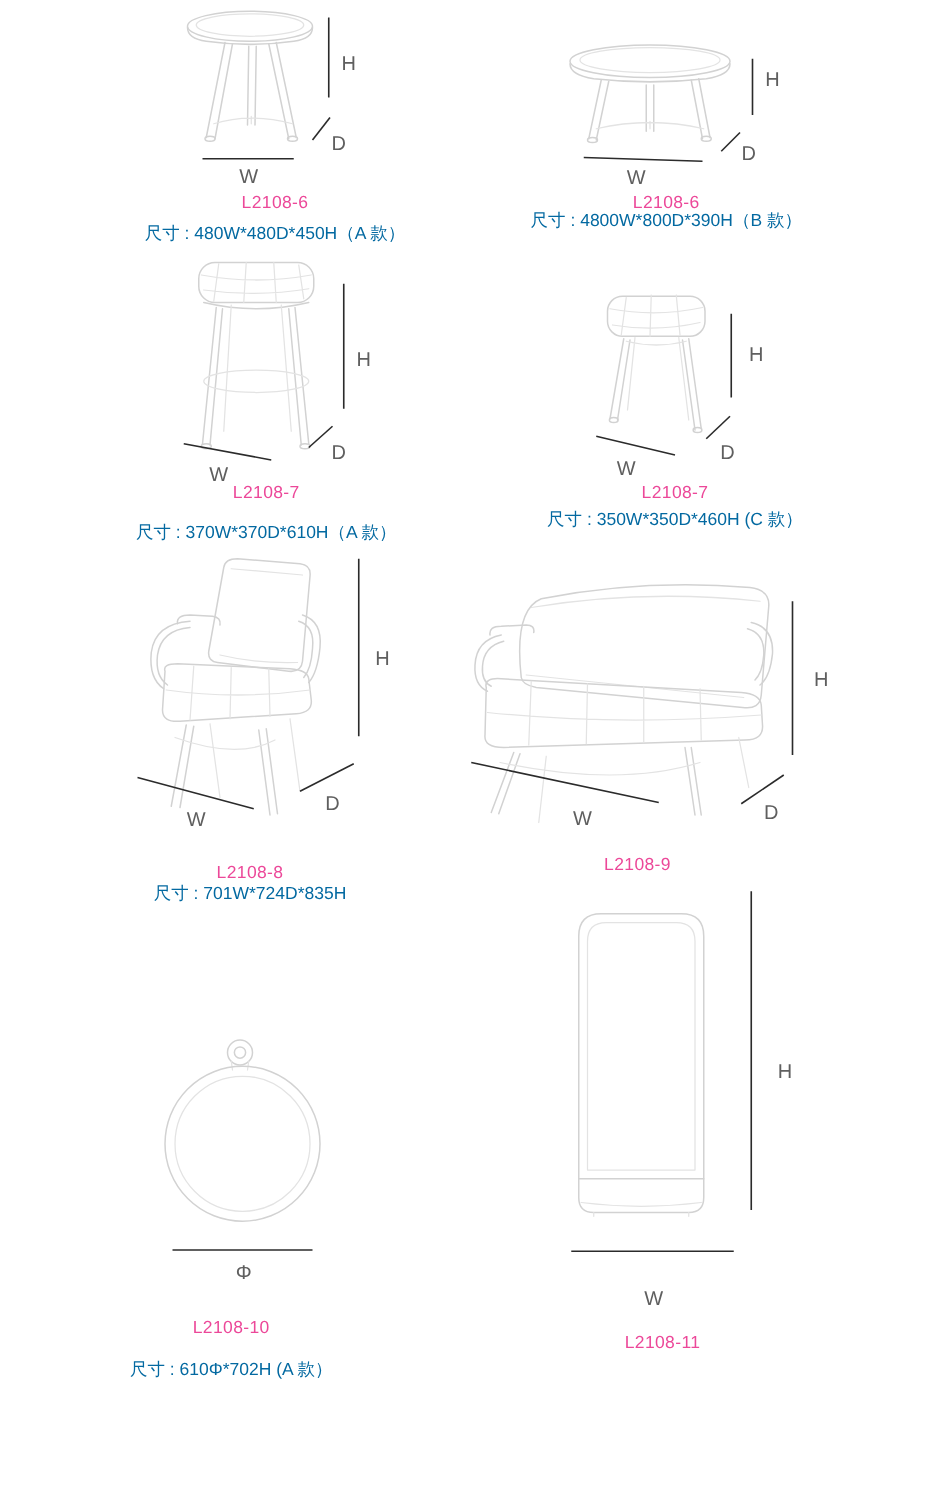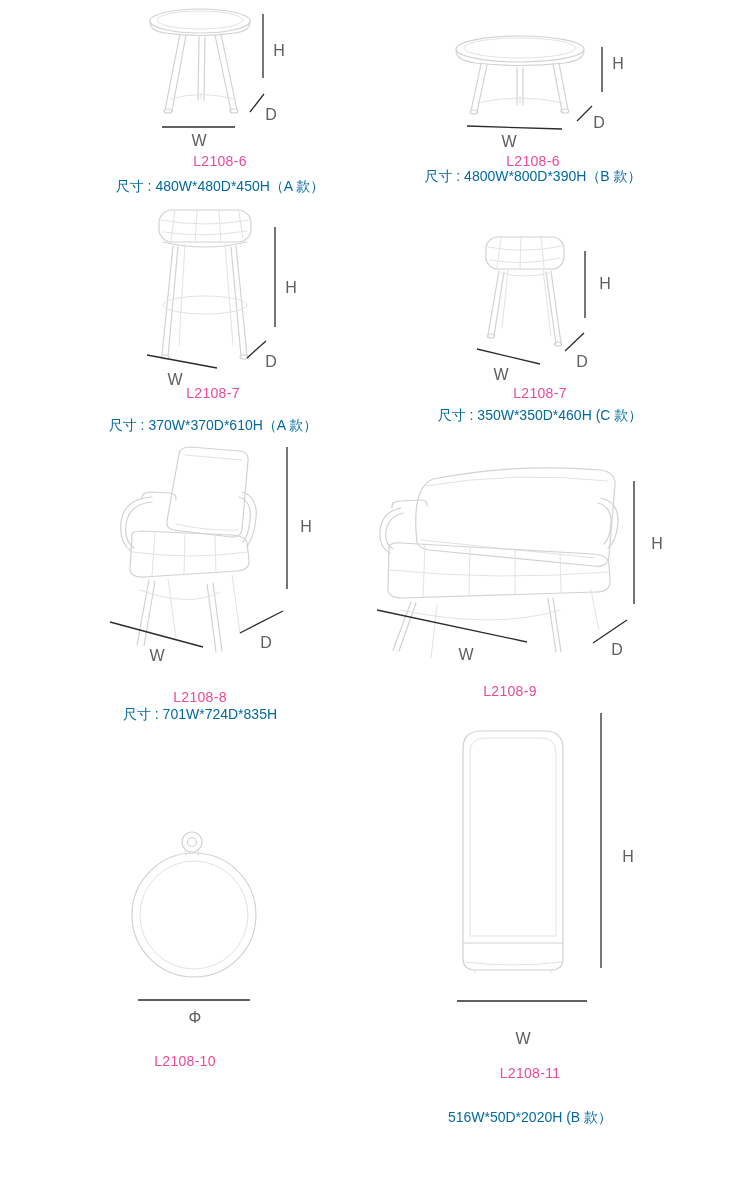--- a/index.html
+++ b/index.html
@@ -146,30 +146,30 @@
     <svg width="150" height="215" style="left:65px;top:0;">
       <circle cx="67" cy="27" r="10" class="sk"></circle>
       <circle cx="67" cy="27" r="4.5" class="sk"></circle>
       <path class="sk2" d="M 60,34 L 61,41 M 74,34 L 73,41"></path>
       <circle cx="69" cy="100" r="62" class="sk"></circle>
       <circle cx="69" cy="100" r="54" class="sk2"></circle>
       <line x1="13" y1="185" x2="125" y2="185" class="dim"></line>
       <text x="70" y="208" class="dimlbl">Φ</text>
     </svg>
     <div class="code" style="top:238px;">L2108-10</div>
+    <div class="size" style="top:272px;">尺寸 : 610Φ*702H (A 款）</div>
   </section>
 
   <section class="panel" style="left:400px;top:700px;width:260px;height:435px;">
     <svg width="200" height="350" style="left:45px;top:0;">
       <path class="sk" d="M 36,31 L 100,31 Q 118,31 118,49 L 118,258 Q 118,270 106,270 L 30,270 Q 18,270 18,258 L 18,49 Q 18,31 36,31 Z"></path>
       <path class="sk2" d="M 40,38 L 96,38 Q 111,38 111,53 L 111,236 L 25,236 L 25,53 Q 25,38 40,38 Z"></path>
       <line x1="18" y1="243" x2="118" y2="243" class="sk"></line>
       <path class="sk2" d="M 20,262 Q 68,268 116,262 M 30,270 L 30,273 M 106,270 L 106,273"></path>
       <line x1="156" y1="13" x2="156" y2="268" class="dim"></line>
       <text x="183" y="162" class="dimlbl">H</text>
       <line x1="12" y1="301" x2="142" y2="301" class="dim"></line>
       <text x="78" y="344" class="dimlbl">W</text>
     </svg>
     <div class="code" style="top:365px;">L2108-11</div>
-    <div class="size" style="top:409px;">516W*50D*2020H (B 款）</div>
   </section>
 
 </div>
 
 </body></html>

